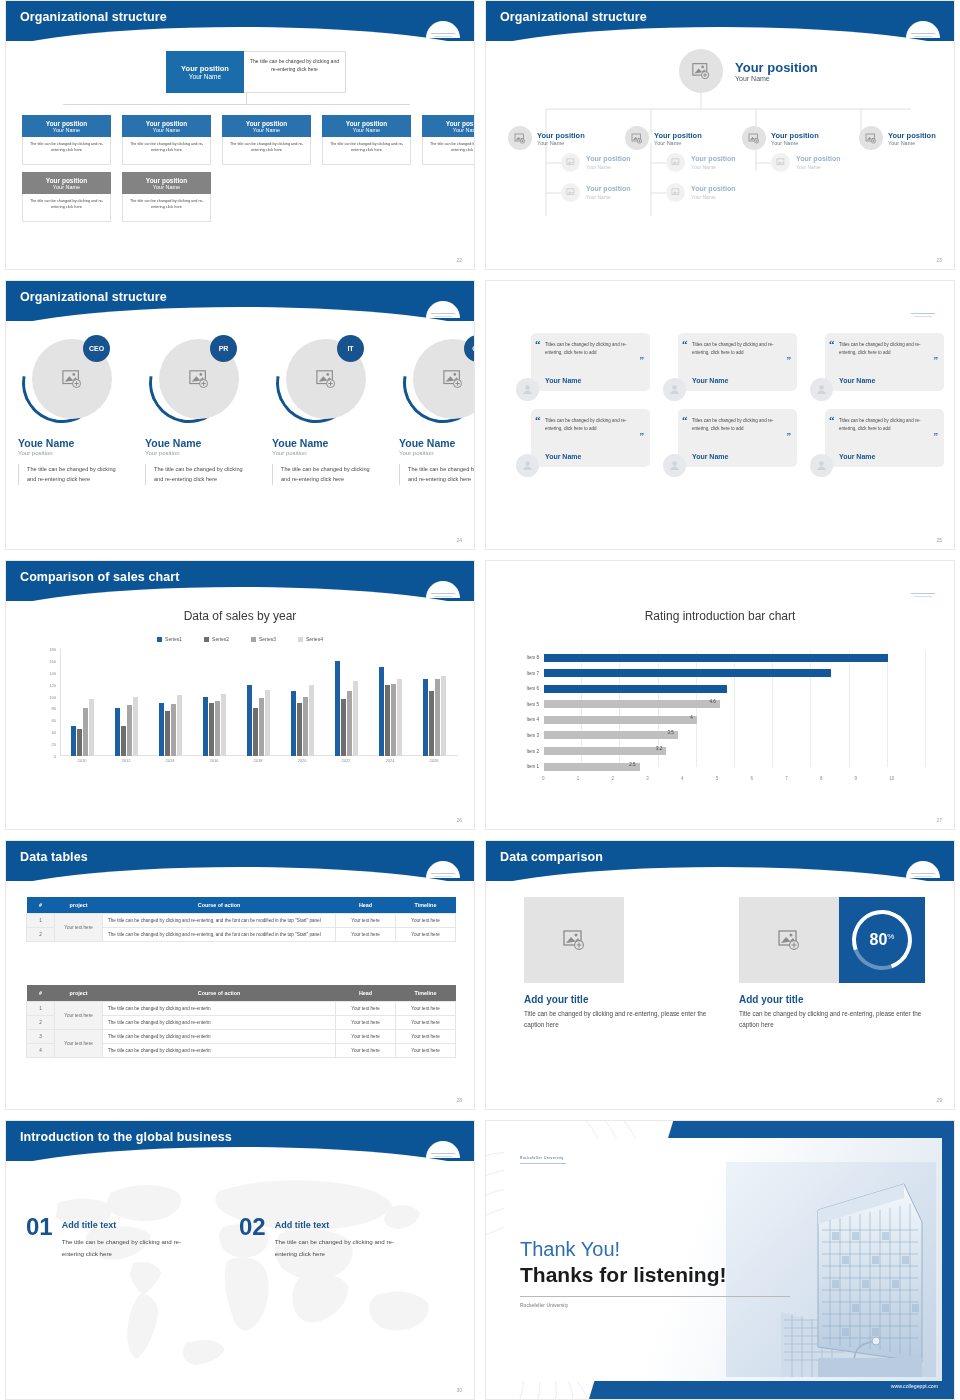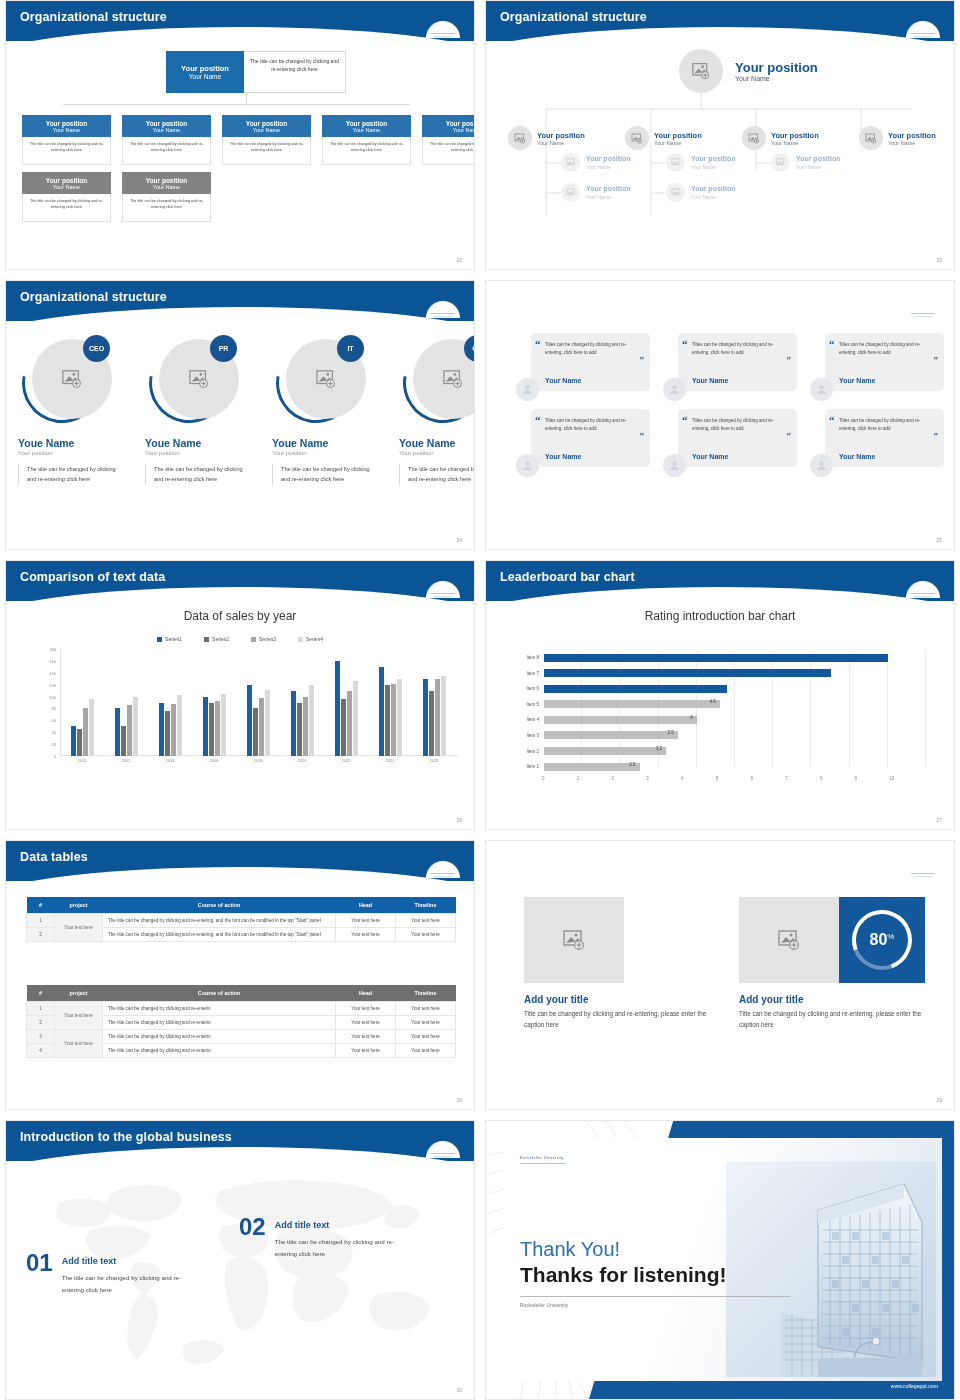--- a/index.html
+++ b/index.html
@@ -636,21 +636,21 @@
             </svg>
           </div>
       </div>
     </div>
     <div class="pgnum">25</div>
   </div>
 
   <div class="slide">
     <div class="hdr">
       <div class="curve"></div>
-      <div class="hdr-title">Comparison of text data</div>
+      <div class="hdr-title">Comparison of sales chart</div>
     </div>
     <div class="hdr-logo">
         <i class="lg1"></i>
         <i class="lg2"></i>
       </div>
 
     <div class="c-title">Data of sales by year</div>
     <div class="c-legend" id="legend26">
         <div><span class="sw" style="background:#1d5fa3"></span>Series1</div>
         <div><span class="sw" style="background:#6e6e6e"></span>Series2</div>
@@ -737,24 +737,20 @@
           <div>2020</div>
           <div>2022</div>
           <div>2024</div>
           <div>2026</div>
         </div>
     </div>
     <div class="pgnum">26</div>
   </div>
 
   <div class="slide">
-    <div class="hdr">
-      <div class="curve"></div>
-      <div class="hdr-title">Leaderboard bar chart</div>
-    </div>
     <div class="hdr-logo">
         <i class="lg1"></i>
         <i class="lg2"></i>
       </div>
 
     <div class="c-title">Rating introduction bar chart</div>
 
     <div class="plot27">
       <div class="vgrid27" id="vgrid27">
           <i></i>
@@ -918,20 +914,24 @@
           <td>The title can be changed by clicking and re-enterin</td>
           <td class="hd">Your text here</td>
           <td class="tl">Your text here</td>
         </tr>
       </tbody>
     </table>
     <div class="pgnum">28</div>
   </div>
 
   <div class="slide">
+    <div class="hdr">
+      <div class="curve"></div>
+      <div class="hdr-title">Data comparison</div>
+    </div>
     <div class="hdr-logo">
         <i class="lg1"></i>
         <i class="lg2"></i>
       </div>
 
     <div class="dc-card" style="left:38px">
       <div class="dc-img">
           <svg width="24" height="22" viewBox="0 0 24 22">
             <rect x="2" y="2" width="17" height="14" fill="none" stroke="#8d8d8d" stroke-width="1.3"></rect>
             <path d="M4 14 L9 8 L13 12 L16 9 L18 12" fill="#8d8d8d"></path>
@@ -984,21 +984,21 @@
         <path d="M218,64 q26,-8 44,4 q6,16 -10,24 q-20,8 -34,-6 q-8,-14 0,-22 z"></path>
         <path d="M226,96 q28,-6 36,14 q6,26 -8,48 q-14,18 -24,2 q-12,-30 -10,-50 q0,-12 6,-14 z"></path>
         <path d="M276,70 q46,-10 70,8 q8,22 -14,34 q-34,12 -56,-8 q-12,-20 0,-34 z"></path>
         <path d="M300,112 q34,-6 44,12 q-2,24 -28,34 q-24,6 -28,-18 q-2,-22 12,-28 z"></path>
         <path d="M372,132 q34,-10 52,8 q4,18 -20,26 q-30,6 -38,-14 q-4,-14 6,-20 z"></path>
         <path d="M386,44 q20,-6 30,6 q-4,14 -22,16 q-16,-2 -14,-12 z"></path>
         <path d="M180,180 q30,-8 40,6 q-8,14 -30,16 q-18,-4 -10,-22 z"></path>
       </g>
     </svg>
 
-    <div class="g-item" style="left:20px; top:94px;margin-top:36px;">
+    <div class="g-item" style="left:20px; top:94px;">
       <div class="g-num">01</div>
       <div>
         <div class="g-h">Add title text</div>
         <div class="g-p">The title can be changed by clicking and re-entering click here</div>
       </div>
     </div>
     <div class="g-item" style="left:233px; top:94px;">
       <div class="g-num">02</div>
       <div>
         <div class="g-h">Add title text</div>

